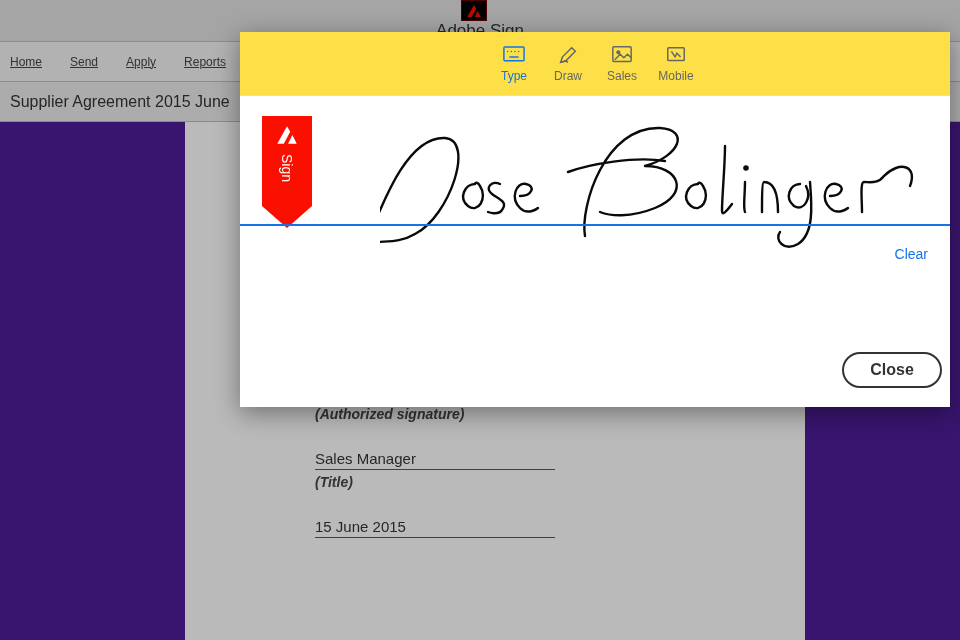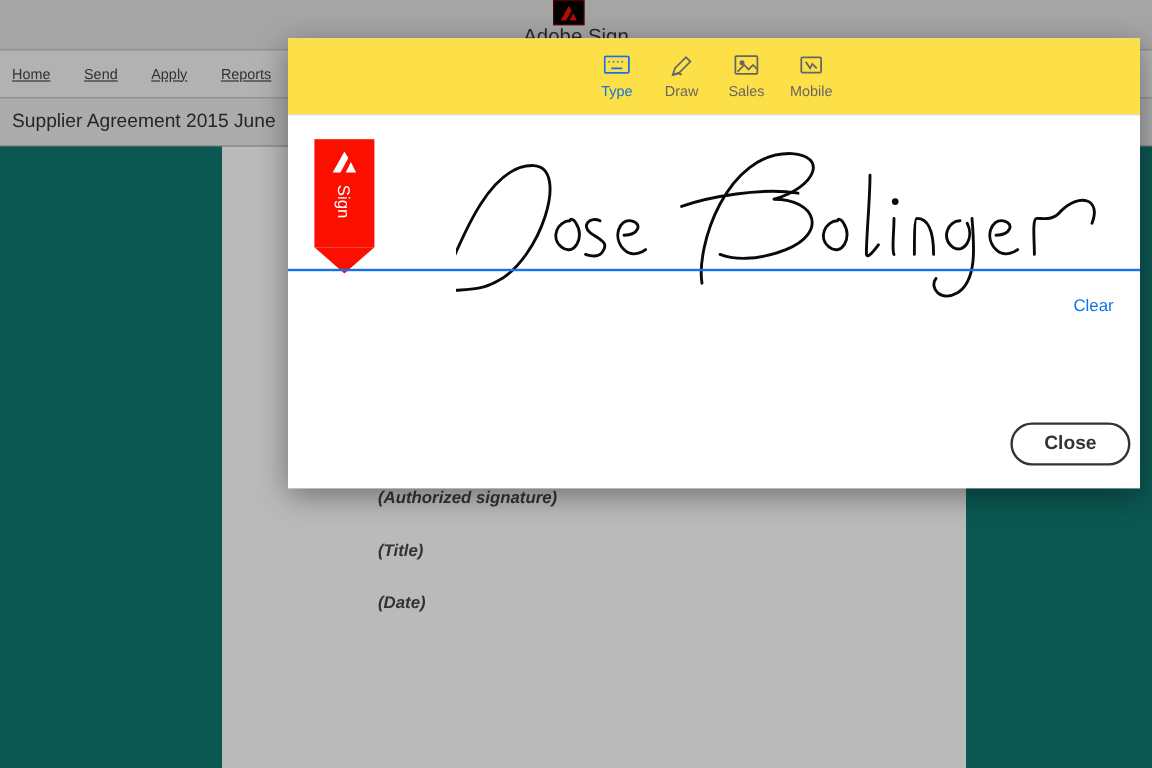--- a/index.html
+++ b/index.html
@@ -51,21 +51,21 @@
       border-bottom: 1px solid #bbb;
       font-size: 16px;
       color: #333;
     }
     .doc-canvas {
       position: absolute;
       top: 122px;
       left: 0;
       right: 0;
       bottom: 0;
-      background: #0f766e;
+      background: #4c1d95;
     }
     .doc-page {
       position: absolute;
       left: 185px;
       top: 0;
       width: 620px;
       height: 640px;
       background: #f8f8f8;
       padding: 260px 130px 0 130px;
       font-size: 15px;
@@ -232,23 +232,24 @@
 
 <div class="breadcrumb-bar">
   <span>Supplier Agreement 2015 June</span>
 </div>
 
 <div class="doc-canvas">
   <div class="doc-page">
     <div class="sig-line"></div>
     <div class="sig-label">(Authorized signature)</div>
 
+    <div class="sig-line">Sales Manager</div>
     <div class="sig-label">(Title)</div>
 
-    <div class="sig-label">(Date)</div>
+    <div class="sig-line">15 June 2015</div>
   </div>
 </div>
 
 <div class="overlay"></div>
 
 <div class="modal">
   <div class="modal-tabs">
     <div class="tab active">
       <div class="ticon">
         <svg viewBox="0 0 24 18" fill="none" stroke="#1473e6" stroke-width="1.6">

